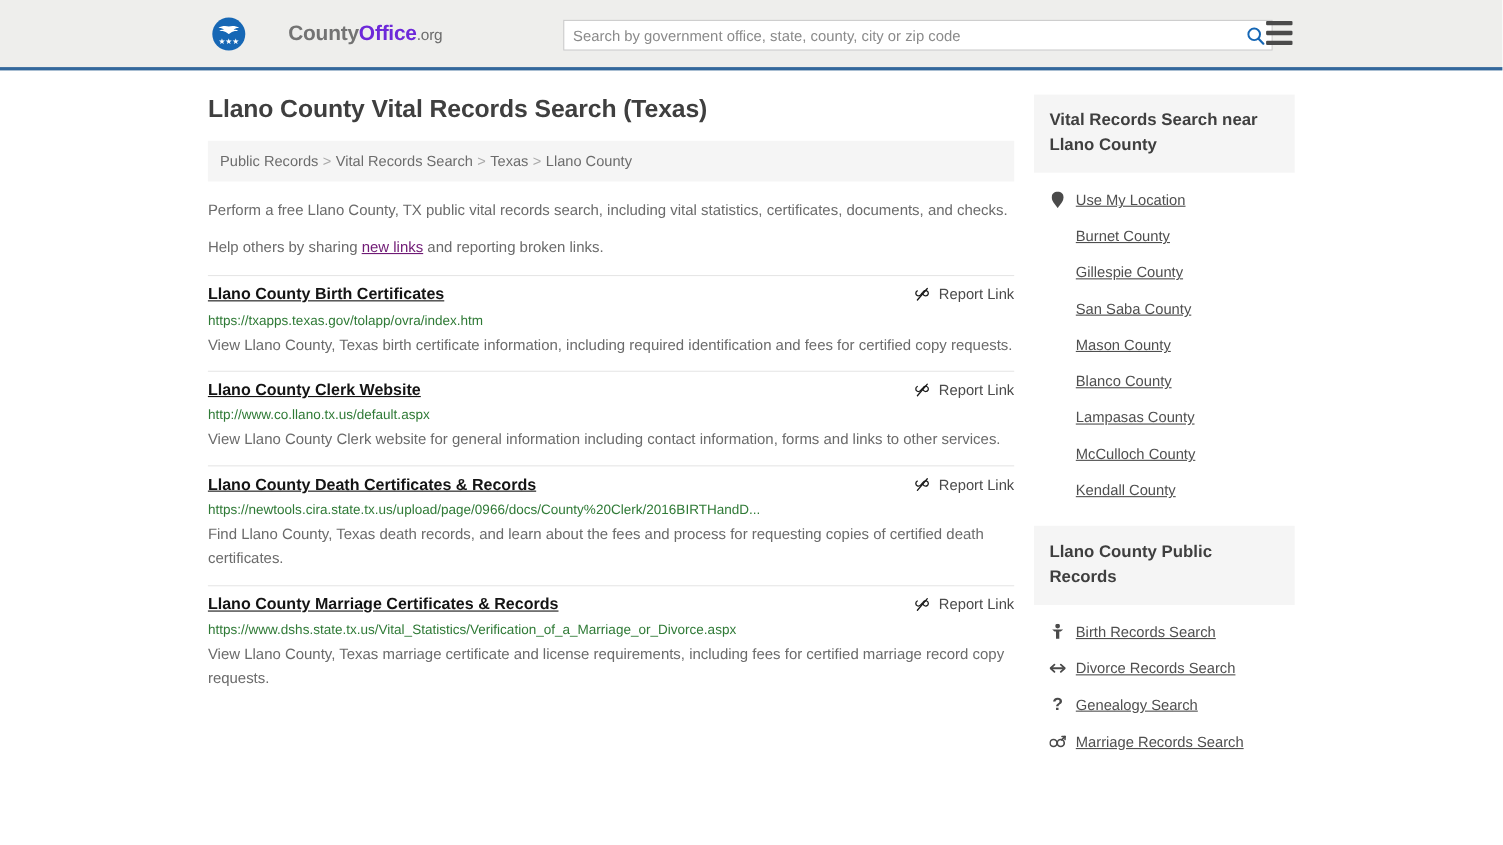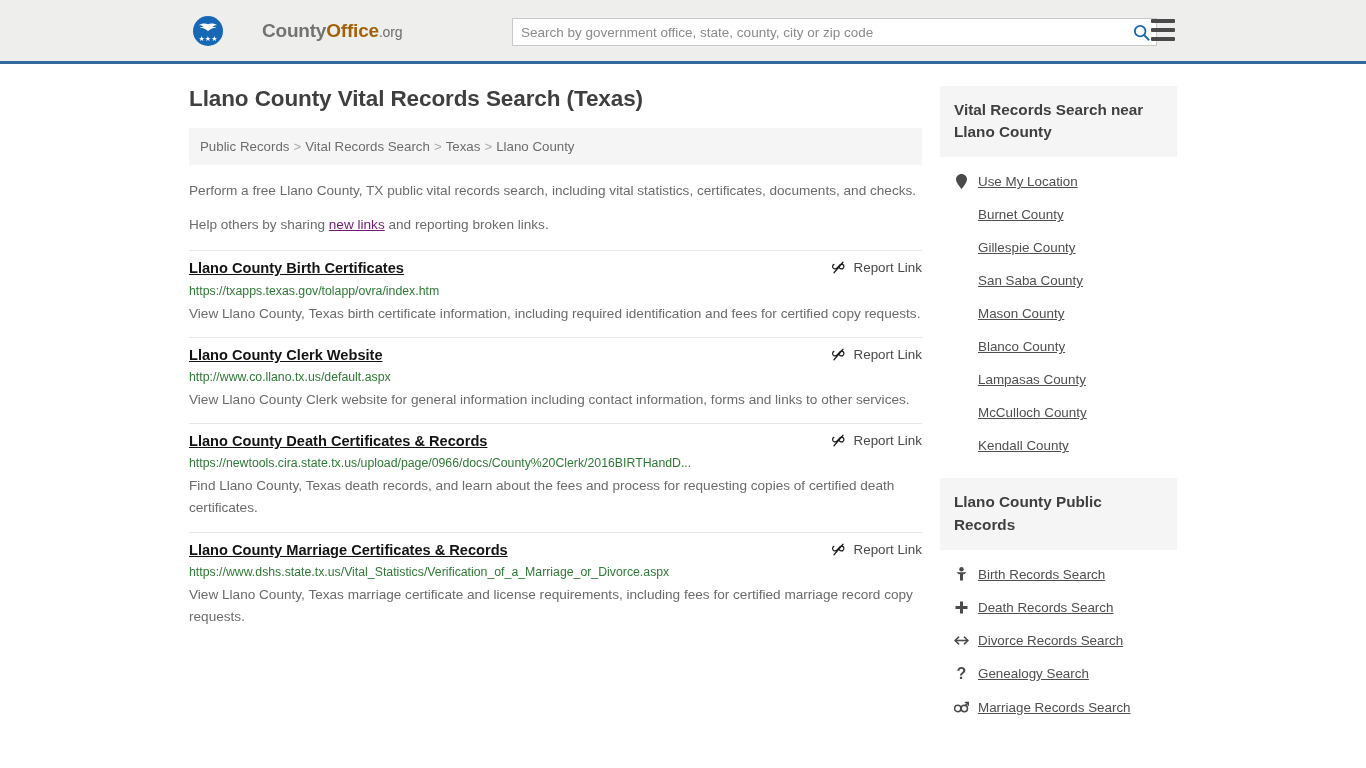--- a/index.html
+++ b/index.html
@@ -50,21 +50,21 @@
     letter-spacing: 0px;
     line-height: 7px;
     white-space: nowrap;
   }
   .logo-text {
     font-size: 19px;
     letter-spacing: -0.2px;
     white-space: nowrap;
   }
   .logo-text .c1 { color: #737373; font-weight: 700; margin-left: 32px; }
-  .logo-text .c2 { color: #a16207; font-weight: 700; }
+  .logo-text .c2 { color: #6d28d9; font-weight: 700; }
   .logo-text .c3 { color: #6d6d6d; font-weight: 400; font-size: 14px; }
 
   .search-wrap {
     position: absolute;
     left: 512px;
     top: 18px;
     width: 645px;
     height: 28px;
     background: #ffffff;
     border: 1px solid #c9c9c9;
@@ -407,29 +407,20 @@
           <span class="side-icon">
             <svg width="11" height="14" viewBox="0 0 11 14" xmlns="http://www.w3.org/2000/svg">
               <circle cx="5.5" cy="2.2" r="2.2" fill="#4a4a4a"></circle>
               <path d="M0.5 5.2 H10.5 L8.3 7.2 L7 7.2 V13.6 H4 V7.2 L2.7 7.2 Z" fill="#4a4a4a"></path>
             </svg>
           </span>
           <a href="#">Birth Records Search</a>
         </li>
         <li>
           <span class="side-icon">
-            <svg width="13" height="13" viewBox="0 0 13 13" xmlns="http://www.w3.org/2000/svg">
-              <rect x="5" y="0.5" width="3" height="12" fill="#4a4a4a"></rect>
-              <rect x="0.5" y="5" width="12" height="3" fill="#4a4a4a"></rect>
-            </svg>
-          </span>
-          <a href="#">Death Records Search</a>
-        </li>
-        <li>
-          <span class="side-icon">
             <svg width="15" height="11" viewBox="0 0 15 11" xmlns="http://www.w3.org/2000/svg">
               <line x1="2" y1="5.5" x2="13" y2="5.5" stroke="#4a4a4a" stroke-width="1.6"></line>
               <path d="M4.6 2.2 L1 5.5 L4.6 8.8" fill="none" stroke="#4a4a4a" stroke-width="1.6" stroke-linecap="round" stroke-linejoin="round"></path>
               <path d="M10.4 2.2 L14 5.5 L10.4 8.8" fill="none" stroke="#4a4a4a" stroke-width="1.6" stroke-linecap="round" stroke-linejoin="round"></path>
             </svg>
           </span>
           <a href="#">Divorce Records Search</a>
         </li>
         <li>
           <span class="side-icon nudge">?</span>

